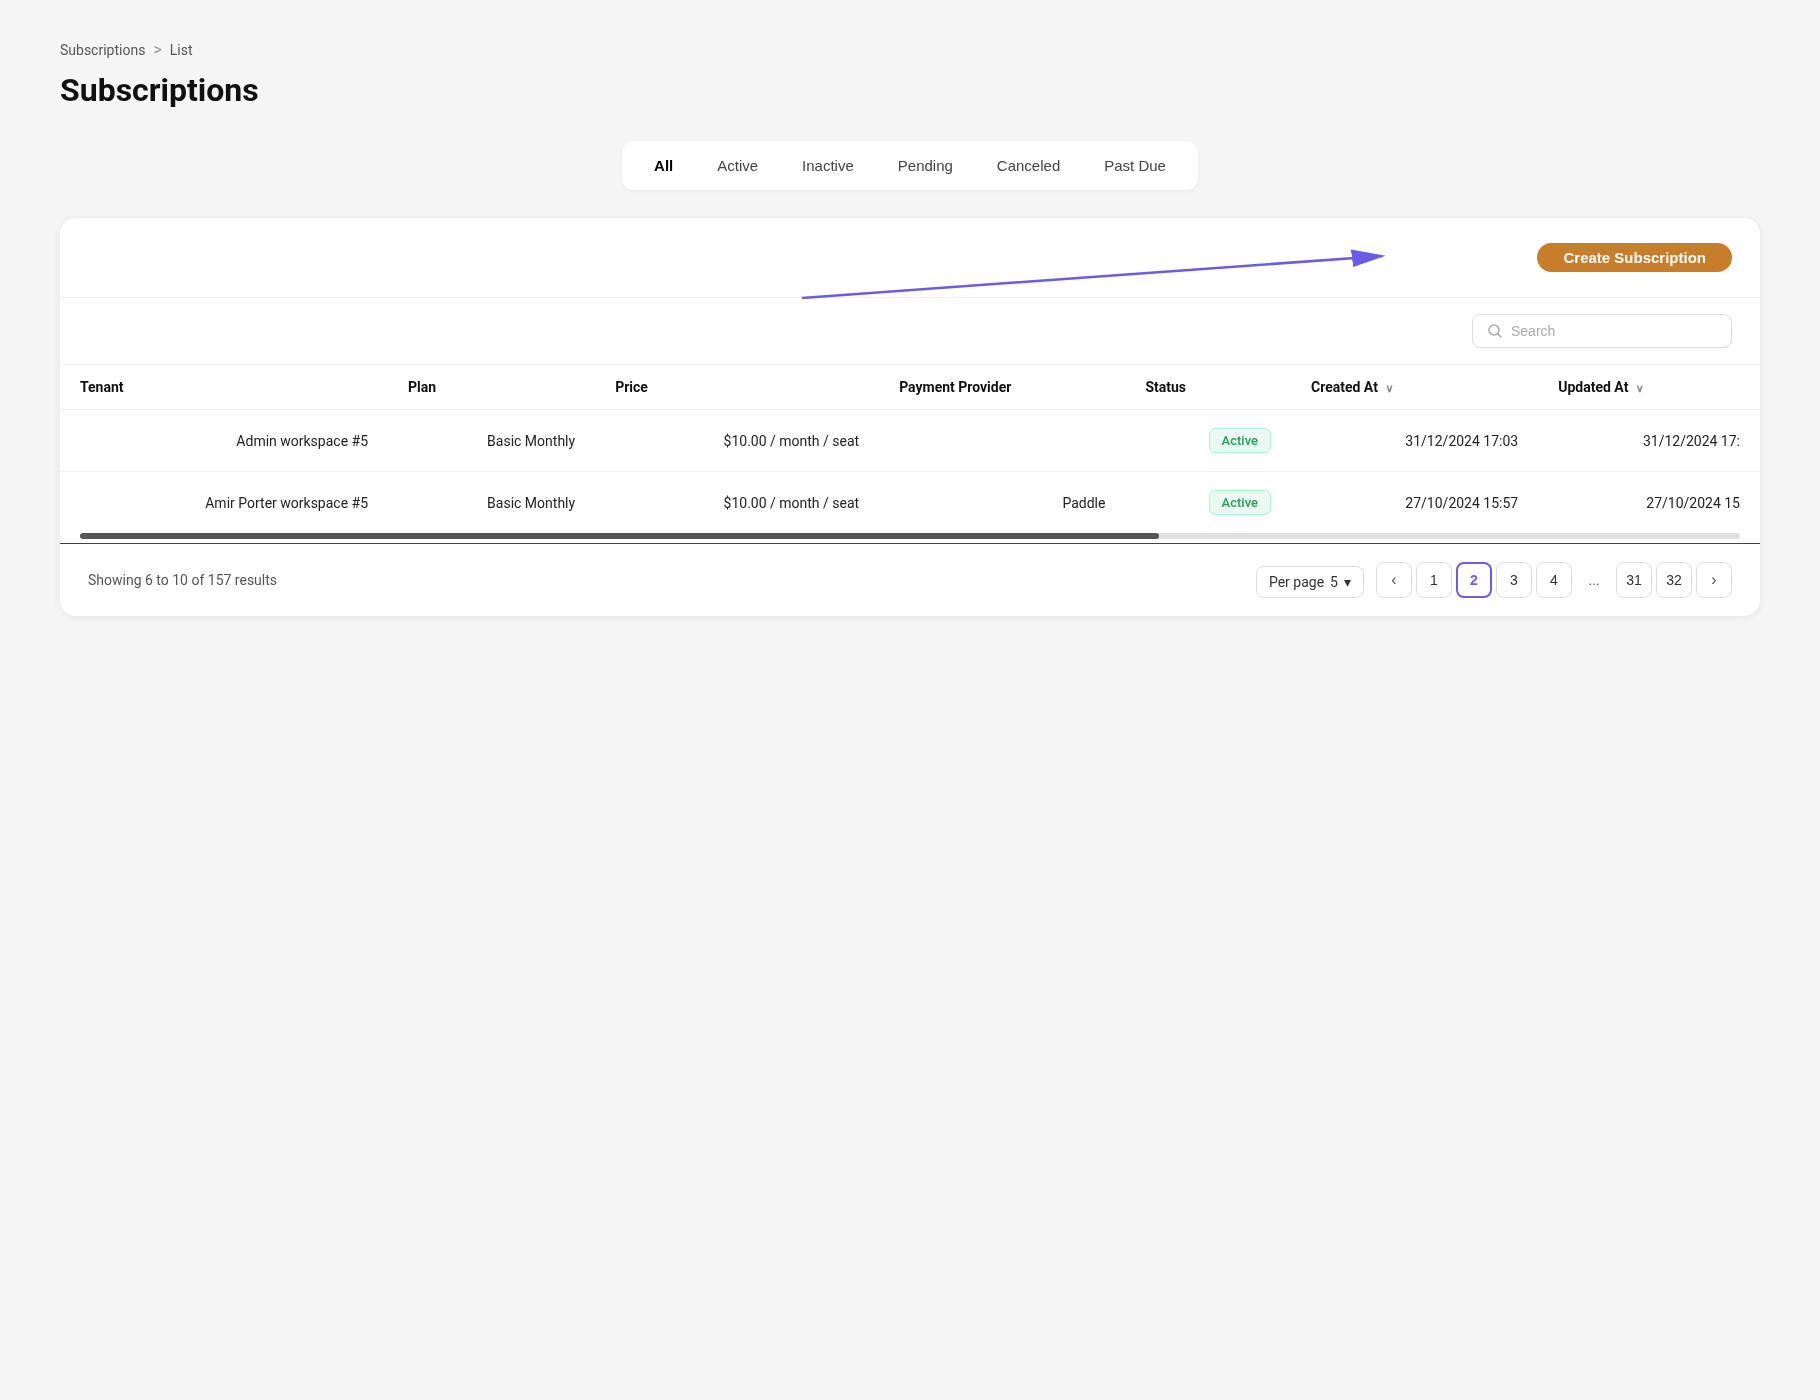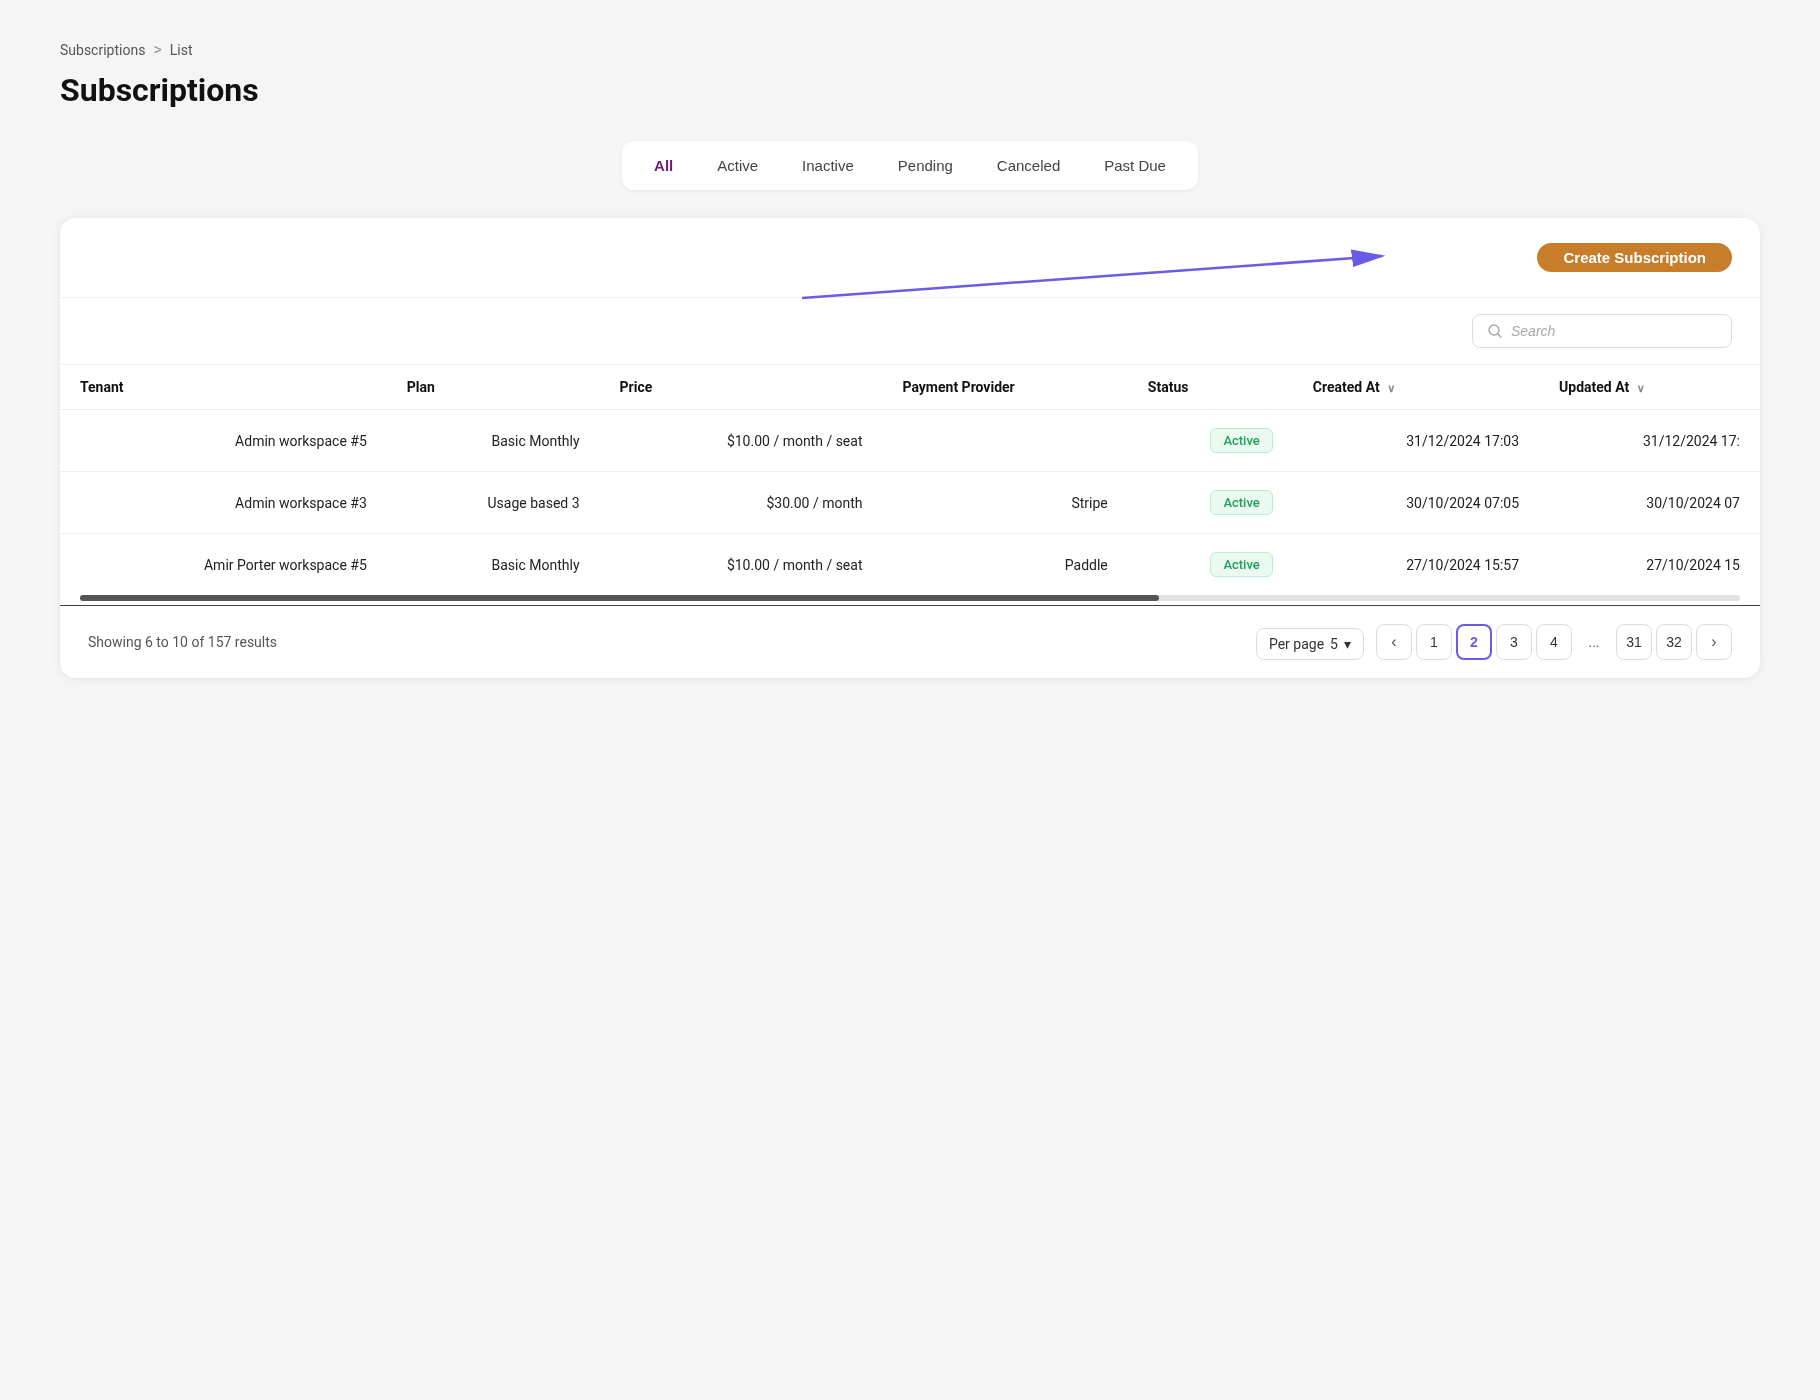--- a/index.html
+++ b/index.html
@@ -44,21 +44,21 @@
       border-radius: 8px;
       border: none;
       background: transparent;
       font-size: 15px;
       cursor: pointer;
       color: #444;
       font-weight: 400;
       transition: background 0.15s;
     }
     .filter-tab.active {
-      color: #701a75;
+      color: #000000;
       font-weight: 600;
       background: transparent;
     }
     .main-card {
       background: #fff;
       border-radius: 16px;
       box-shadow: 0 1px 8px rgba(0,0,0,0.07);
       overflow: hidden;
       position: relative;
     }
@@ -101,21 +101,20 @@
       color: #aaa;
       flex-shrink: 0;
     }
     .search-input {
       border: none;
       outline: none;
       font-size: 14px;
       color: #7f1d1d;
       background: transparent;
       width: 100%;
-      font-style: italic;
     }
     .search-input::placeholder { color: #aaa; }
     .table-wrapper {
       overflow-x: auto;
     }
     table {
       width: 100%;
       border-collapse: collapse;
       font-size: 14px;
     }
@@ -310,31 +309,20 @@
       <td>Basic Monthly</td>
       <td>$10.00 / month / seat</td>
       <td></td>
       <td>
         <span class="status-badge status-active">Active</span>
       </td>
       <td>31/12/2024 17:03</td>
       <td>31/12/2024 17:</td>
     </tr>
           <tr>
-      <td>Admin workspace #3</td>
-      <td>Usage based 3</td>
-      <td>$30.00 / month</td>
-      <td>Stripe</td>
-      <td>
-        <span class="status-badge status-active">Active</span>
-      </td>
-      <td>30/10/2024 07:05</td>
-      <td>30/10/2024 07</td>
-    </tr>
-          <tr>
       <td>Amir Porter workspace #5</td>
       <td>Basic Monthly</td>
       <td>$10.00 / month / seat</td>
       <td>Paddle</td>
       <td>
         <span class="status-badge status-active">Active</span>
       </td>
       <td>27/10/2024 15:57</td>
       <td>27/10/2024 15</td>
     </tr>

